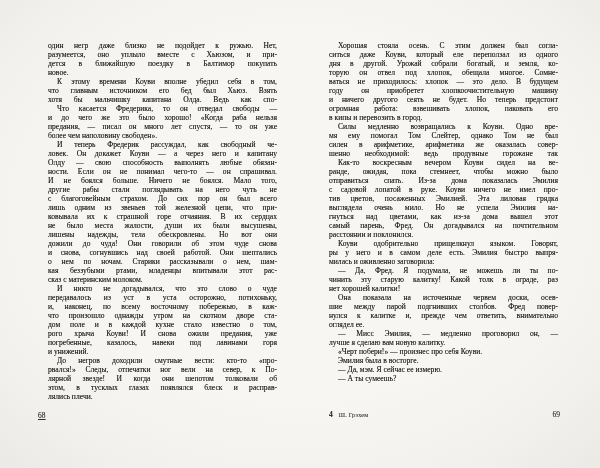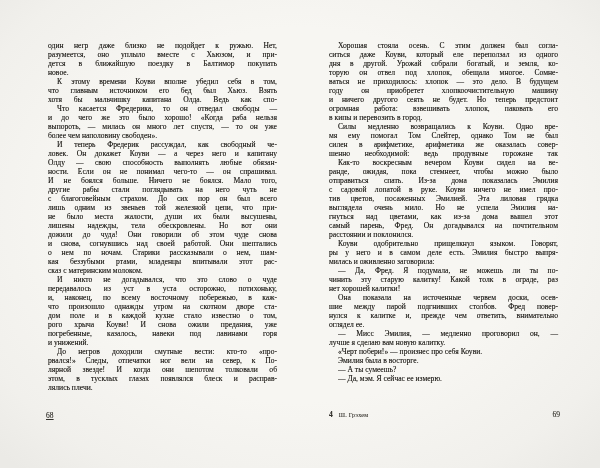--- a/index.html
+++ b/index.html
@@ -41,21 +41,21 @@
     text-align-last: left;
     white-space: normal;
   }
   .folio {
     position: absolute;
     font-size: 7.5px;
     color: #33312c;
     text-shadow: 0 0 0.4px rgba(51, 49, 44, 0.5);
   }
   .folio-left {
-    left: 46px;
+    left: 38px;
     top: 411px;
     text-decoration: underline;
   }
   .footer-right {
     position: absolute;
     left: 329px;
     top: 410px;
     width: 231px;
     display: flex;
     justify-content: space-between;
@@ -90,30 +90,31 @@
   <div class="text-col text-col-left">
       <div class="line">один негр даже близко не подойдет к ружью. Нет,</div>
       <div class="line">разумеется, оно уплыло вместе с Хьюзом, и при-</div>
       <div class="line">дется в ближайшую поездку в Балтимор покупать</div>
       <div class="line end">новое.</div>
       <div class="line indent">К этому времени Коуви вполне убедил себя в том,</div>
       <div class="line">что главным источником его бед был Хьюз. Взять</div>
       <div class="line">хотя бы мальчишку капитана Олда. Ведь как спо-</div>
       <div class="line indent">Что касается Фредерика, то он отведал свободы —</div>
       <div class="line">и до чего же это было хорошо! «Когда раба нельзя</div>
-      <div class="line">выпороть, — милась он много лет спустя, — то он уже</div>
+      <div class="line">предания, — писал он много лет спустя, — то он уже</div>
       <div class="line end">более чем наполовину свободен».</div>
       <div class="line indent">И теперь Фредерик рассуждал, как свободный че-</div>
       <div class="line">ловек. Он докажет Коуви — а через него и капитану</div>
       <div class="line">Олду — свою способность выполнять любые обязан-</div>
       <div class="line">ности. Если он не понимал чего-то — он спрашивал.</div>
       <div class="line">И не боялся больше. Ничего не боялся. Мало того,</div>
       <div class="line">другие рабы стали поглядывать на него чуть не</div>
       <div class="line">с благоговейным страхом. До сих пор он был всего</div>
       <div class="line">лишь одним из звеньев той железной цепи, что при-</div>
+      <div class="line">ковывала их к страшной горе отчаяния. В их сердцах</div>
       <div class="line">не было места жалости, души их были высушены,</div>
       <div class="line">лишены надежды, тела обескровлены. Но вот они</div>
       <div class="line">дожили до чуда! Они говорили об этом чуде снова</div>
       <div class="line">и снова, согнувшись над своей работой. Они шептались</div>
       <div class="line">о нем по ночам. Старики рассказывали о нем, шам-</div>
       <div class="line">кая беззубыми ртами, младенцы впитывали этот рас-</div>
       <div class="line end">сказ с материнским молоком.</div>
       <div class="line indent">И никто не догадывался, что это слово о чуде</div>
       <div class="line">передавалось из уст в уста осторожно, потихоньку,</div>
       <div class="line">и, наконец, по всему восточному побережью, в каж-</div>
@@ -161,22 +162,22 @@
       <div class="line">чинить эту старую калитку! Какой толк в ограде, раз</div>
       <div class="line end">нет хорошей калитки!</div>
       <div class="line indent">Она показала на источенные червем доски, осев-</div>
       <div class="line">шие между парой подгнивших столбов. Фред повер-</div>
       <div class="line">нулся к калитке и, прежде чем ответить, внимательно</div>
       <div class="line end">оглядел ее.</div>
       <div class="line indent">— Мисс Эмилия, — медленно проговорил он, —</div>
       <div class="line end">лучше я сделаю вам новую калитку.</div>
       <div class="line indent end">«Черт побери!» — произнес про себя Коуви.</div>
       <div class="line indent end">Эмилия была в восторге.</div>
+      <div class="line indent end">— Да, мэм. Я сейчас ее измерю.</div>
       <div class="line indent end">— А ты сумеешь?</div>
-      <div class="line indent end">— Да, мэм. Я сейчас ее измерю.</div>
     </div>
 
   <div class="footer-right">
     <span class="signature-group">
       <span class="signature-num">4</span>
       <span class="signature-author">Ш. Грэхем</span>
     </span>
     <span class="folio-right-num">69</span>
   </div>
 

